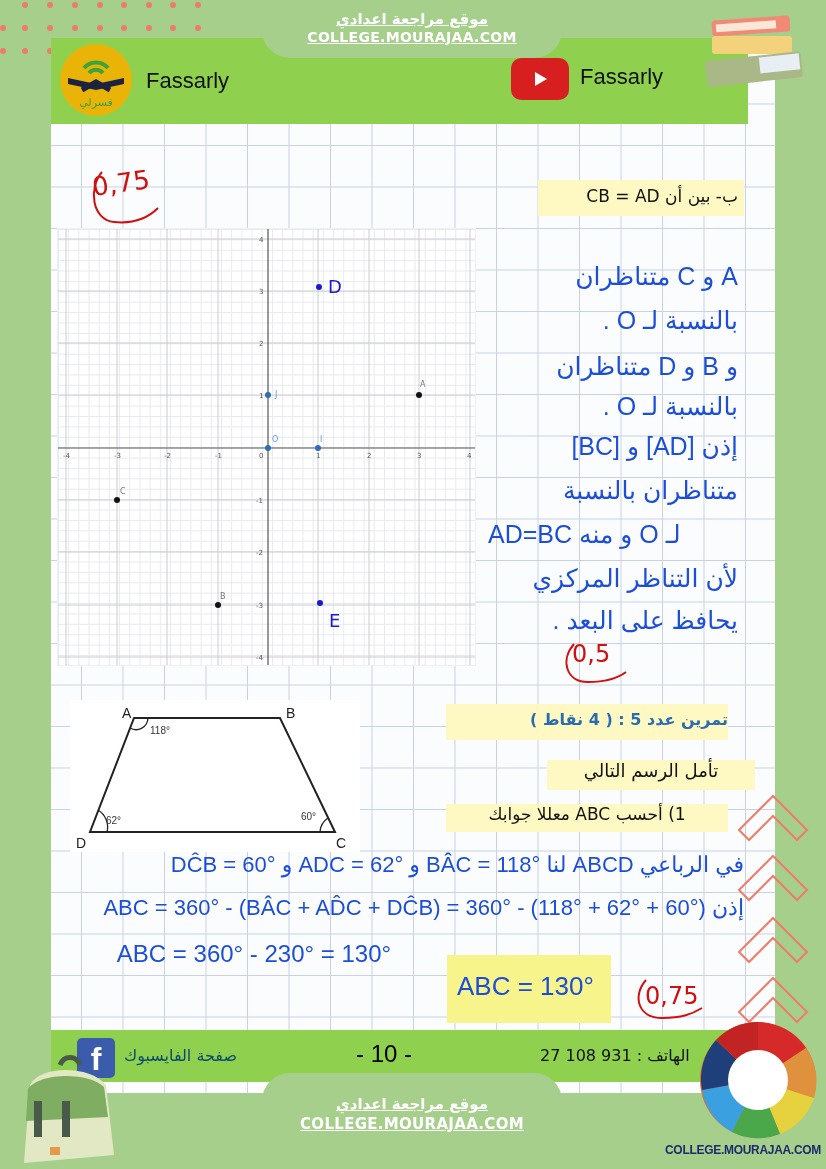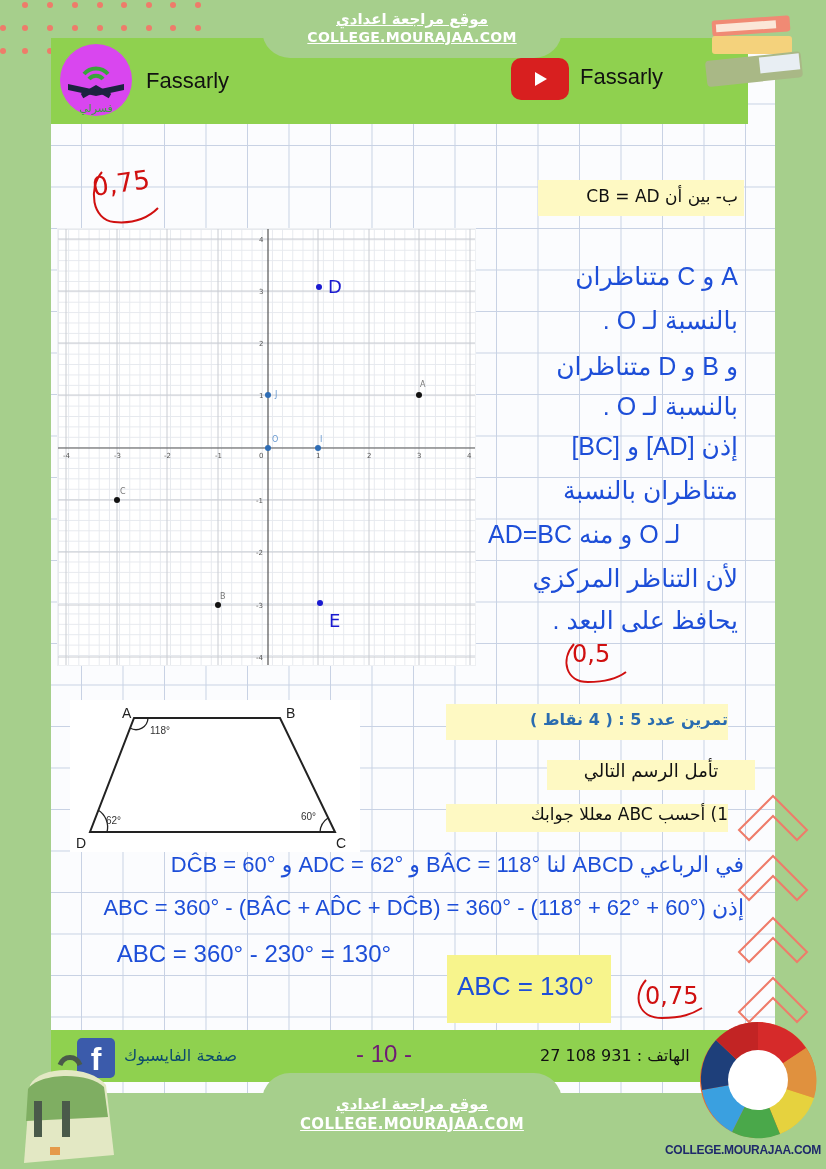--- a/index.html
+++ b/index.html
@@ -25,21 +25,21 @@
     }
     .top-tab {
       position:absolute; left:262px; top:0; width:300px; height:58px;
       background:#a6cf8c; border-radius:0 0 28px 28px;
       text-align:center; color:#fff; font-weight:bold;
     }
     .top-tab .ar { font-size:15px; margin-top:10px; text-decoration:underline; }
     .top-tab .en { font-size:14px; text-decoration:underline; letter-spacing:0.3px; margin-top:1px; }
     .logo-circle {
       position:absolute; left:60px; top:44px; width:72px; height:72px; border-radius:50%;
-      background:#d946ef; display:flex; align-items:flex-end; justify-content:center;
+      background:#eab308; display:flex; align-items:center; justify-content:center;
     }
     .brand-text { position:absolute; font-size:22px; color:#111; font-family:"Liberation Sans", sans-serif; }
     .yt {
       position:absolute; left:511px; top:58px; width:58px; height:42px; border-radius:10px;
       background:#d81f1f; display:flex; align-items:center; justify-content:center;
     }
     .books { position:absolute; left:700px; top:14px; width:110px; height:80px; }
     .graph {
       position:absolute; left:57px; top:228px; width:417px; height:436px;
       background-color:#fff;
@@ -238,21 +238,21 @@
       <text x="6" y="148" font-size="14" fill="#222">D</text>
       <text x="80" y="34" font-size="10" fill="#333">118°</text>
       <text x="36" y="124" font-size="10" fill="#333">62°</text>
       <text x="231" y="120" font-size="10" fill="#333">60°</text>
     </g>
   </svg>
 </div>
 
 <div class="qbox" style="left:446px;top:704px;width:282px;height:30px;font-size:16px;font-weight:bold;color:#2a6cb0;text-align:right;padding-top:6px">تمرين عدد 5 : ( 4 نقاط )</div>
 <div class="qbox" style="left:547px;top:760px;width:208px;height:30px;font-size:18px;text-align:center">تأمل الرسم التالي</div>
-<div class="qbox" style="left:446px;top:804px;width:282px;height:28px;font-size:17px;text-align:right">1) أحسب ABC معللا جوابك</div>
+<div class="qbox" style="left:446px;top:804px;width:282px;height:28px;font-size:17px;text-align:center">1) أحسب ABC معللا جوابك</div>
 
 <div class="hand" style="left:64px;top:852px;width:680px;font-size:22px;text-align:right">في الرباعي ABCD لنا BÂC = 118° و ADC = 62° و DĈB = 60°</div>
 <div class="hand" style="left:64px;top:895px;width:680px;font-size:22px;text-align:right">إذن ABC = 360° - (BÂC + AD̂C + DĈB) = 360° - (118° + 62° + 60°)</div>
 <div class="hand" style="left:64px;top:940px;width:380px;font-size:24px;text-align:center;direction:ltr">ABC = 360° - 230° = 130°</div>
 <div style="position:absolute;left:447px;top:955px;width:164px;height:68px;background:#f7f48c">
   <div class="hand" style="position:static;direction:ltr;font-size:26px;padding:16px 0 0 10px">ABC = 130°</div>
 </div>
 <div class="red" style="left:645px;top:982px;font-size:24px">0,75</div>
 <svg style="position:absolute;left:632px;top:968px" width="80" height="60">
   <path d="M14 12 C0 28 6 50 30 50 C50 50 60 46 70 40" stroke="#d01010" stroke-width="2" fill="none"></path>
@@ -267,21 +267,21 @@
 <svg class="chev" style="top:914px" viewBox="0 0 76 60">
     <path d="M4 38 L38 4 L72 38 L62 48 L38 24 L14 48 Z" fill="none" stroke="#ee7c6a" stroke-width="2"></path>
   </svg>
 <svg class="chev" style="top:974px" viewBox="0 0 76 60">
     <path d="M4 38 L38 4 L72 38 L62 48 L38 24 L14 48 Z" fill="none" stroke="#ee7c6a" stroke-width="2"></path>
   </svg>
 
 <div class="footer-band"></div>
 <div class="fb">f</div>
 <div style="position:absolute;left:124px;top:1046px;font-size:16px;color:#0c4a6e;direction:rtl">صفحة الفايسبوك</div>
-<div style="position:absolute;left:356px;top:1040px;font-size:24px;color:#701a75;font-family:'Liberation Sans',sans-serif">- 10 -</div>
+<div style="position:absolute;left:356px;top:1040px;font-size:24px;color:#000000;font-family:'Liberation Sans',sans-serif">- 10 -</div>
 <div style="position:absolute;left:540px;top:1046px;font-size:16px;color:#111;direction:rtl;width:160px;text-align:left">الهاتف : 931 108 27</div>
 
 <div class="bottom-tab">
   <div class="ar">موقع مراجعة اعدادي</div>
   <div class="en">COLLEGE.MOURAJAA.COM</div>
 </div>
 
 <svg style="position:absolute;left:10px;top:1055px" width="110" height="114" viewBox="0 0 110 114">
   <path d="M50 10 C54 0 66 0 70 10" stroke="#4a5a4a" stroke-width="5" fill="none"></path>
   <path d="M20 30 C30 10 80 10 96 30 L104 100 L14 108 Z" fill="#e3e8c4"></path>

